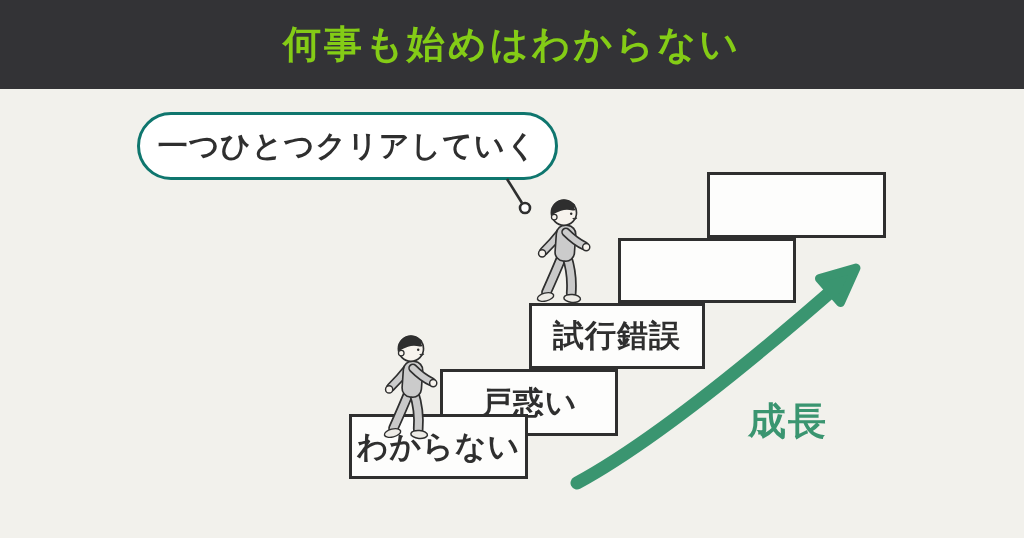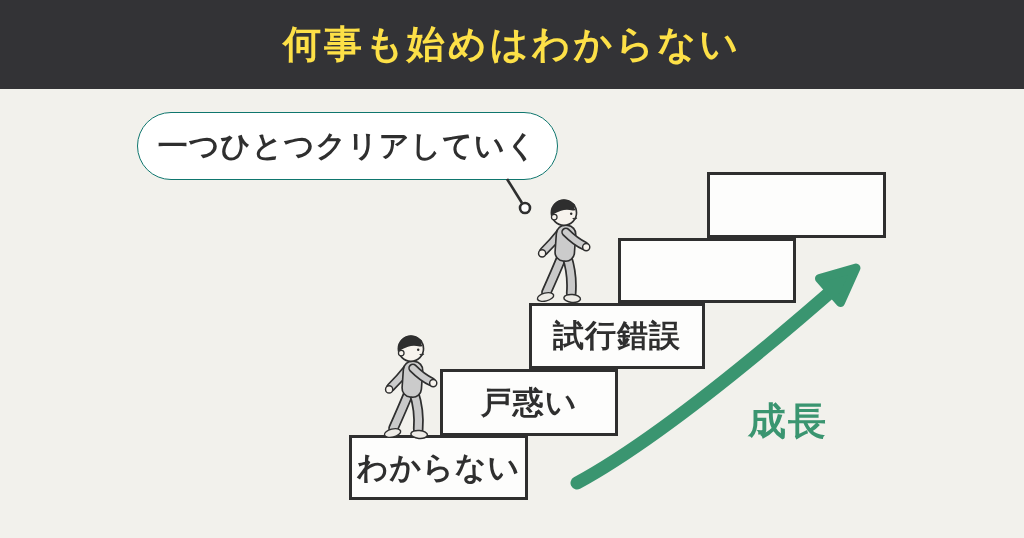--- a/index.html
+++ b/index.html
@@ -19,32 +19,32 @@
   .title-bar {
     position: absolute;
     left: 0; top: 0;
     width: 1024px; height: 89px;
     background: #333336;
     display: flex;
     align-items: center;
     justify-content: center;
   }
   .title-bar h1 {
-    color: #fde047;
+    color: #84cc16;
     font-size: 38px;
     font-weight: bold;
     letter-spacing: 3px;
   }
   
   .bubble {
     position: absolute;
     left: 137px; top: 112px;
     width: 421px; height: 68px;
     background: #ffffff;
-    border: 1px solid #0f766e;
+    border: 3px solid #0f766e;
     border-radius: 35px;
     display: flex;
     align-items: center;
     justify-content: center;
     font-size: 30px;
     font-weight: bold;
     color: #2f2f2f;
     letter-spacing: 1px;
   }
   .bubble-pointer {
@@ -58,21 +58,21 @@
     background: #fdfdfc;
     border: 3px solid #2f2f2f;
     display: flex;
     align-items: center;
     justify-content: center;
     font-size: 31px;
     font-weight: bold;
     color: #2f2f2f;
     letter-spacing: 1px;
   }
-  .step-1 { left: 349px; top: 435px; width: 179px; height: 65px; }
+  .step-1 { left: 349px; top: 414px; width: 179px; height: 65px; }
   .step-2 { left: 440px; top: 369px; width: 178px; height: 67px; }
   .step-3 { left: 529px; top: 303px; width: 176px; height: 66px; }
   .step-4 { left: 618px; top: 238px; width: 178px; height: 65px; }
   .step-5 { left: 707px; top: 172px; width: 179px; height: 66px; }
   
   .growth-arrow {
     position: absolute;
     left: 555px; top: 248px;
     width: 315px; height: 245px;
   }

